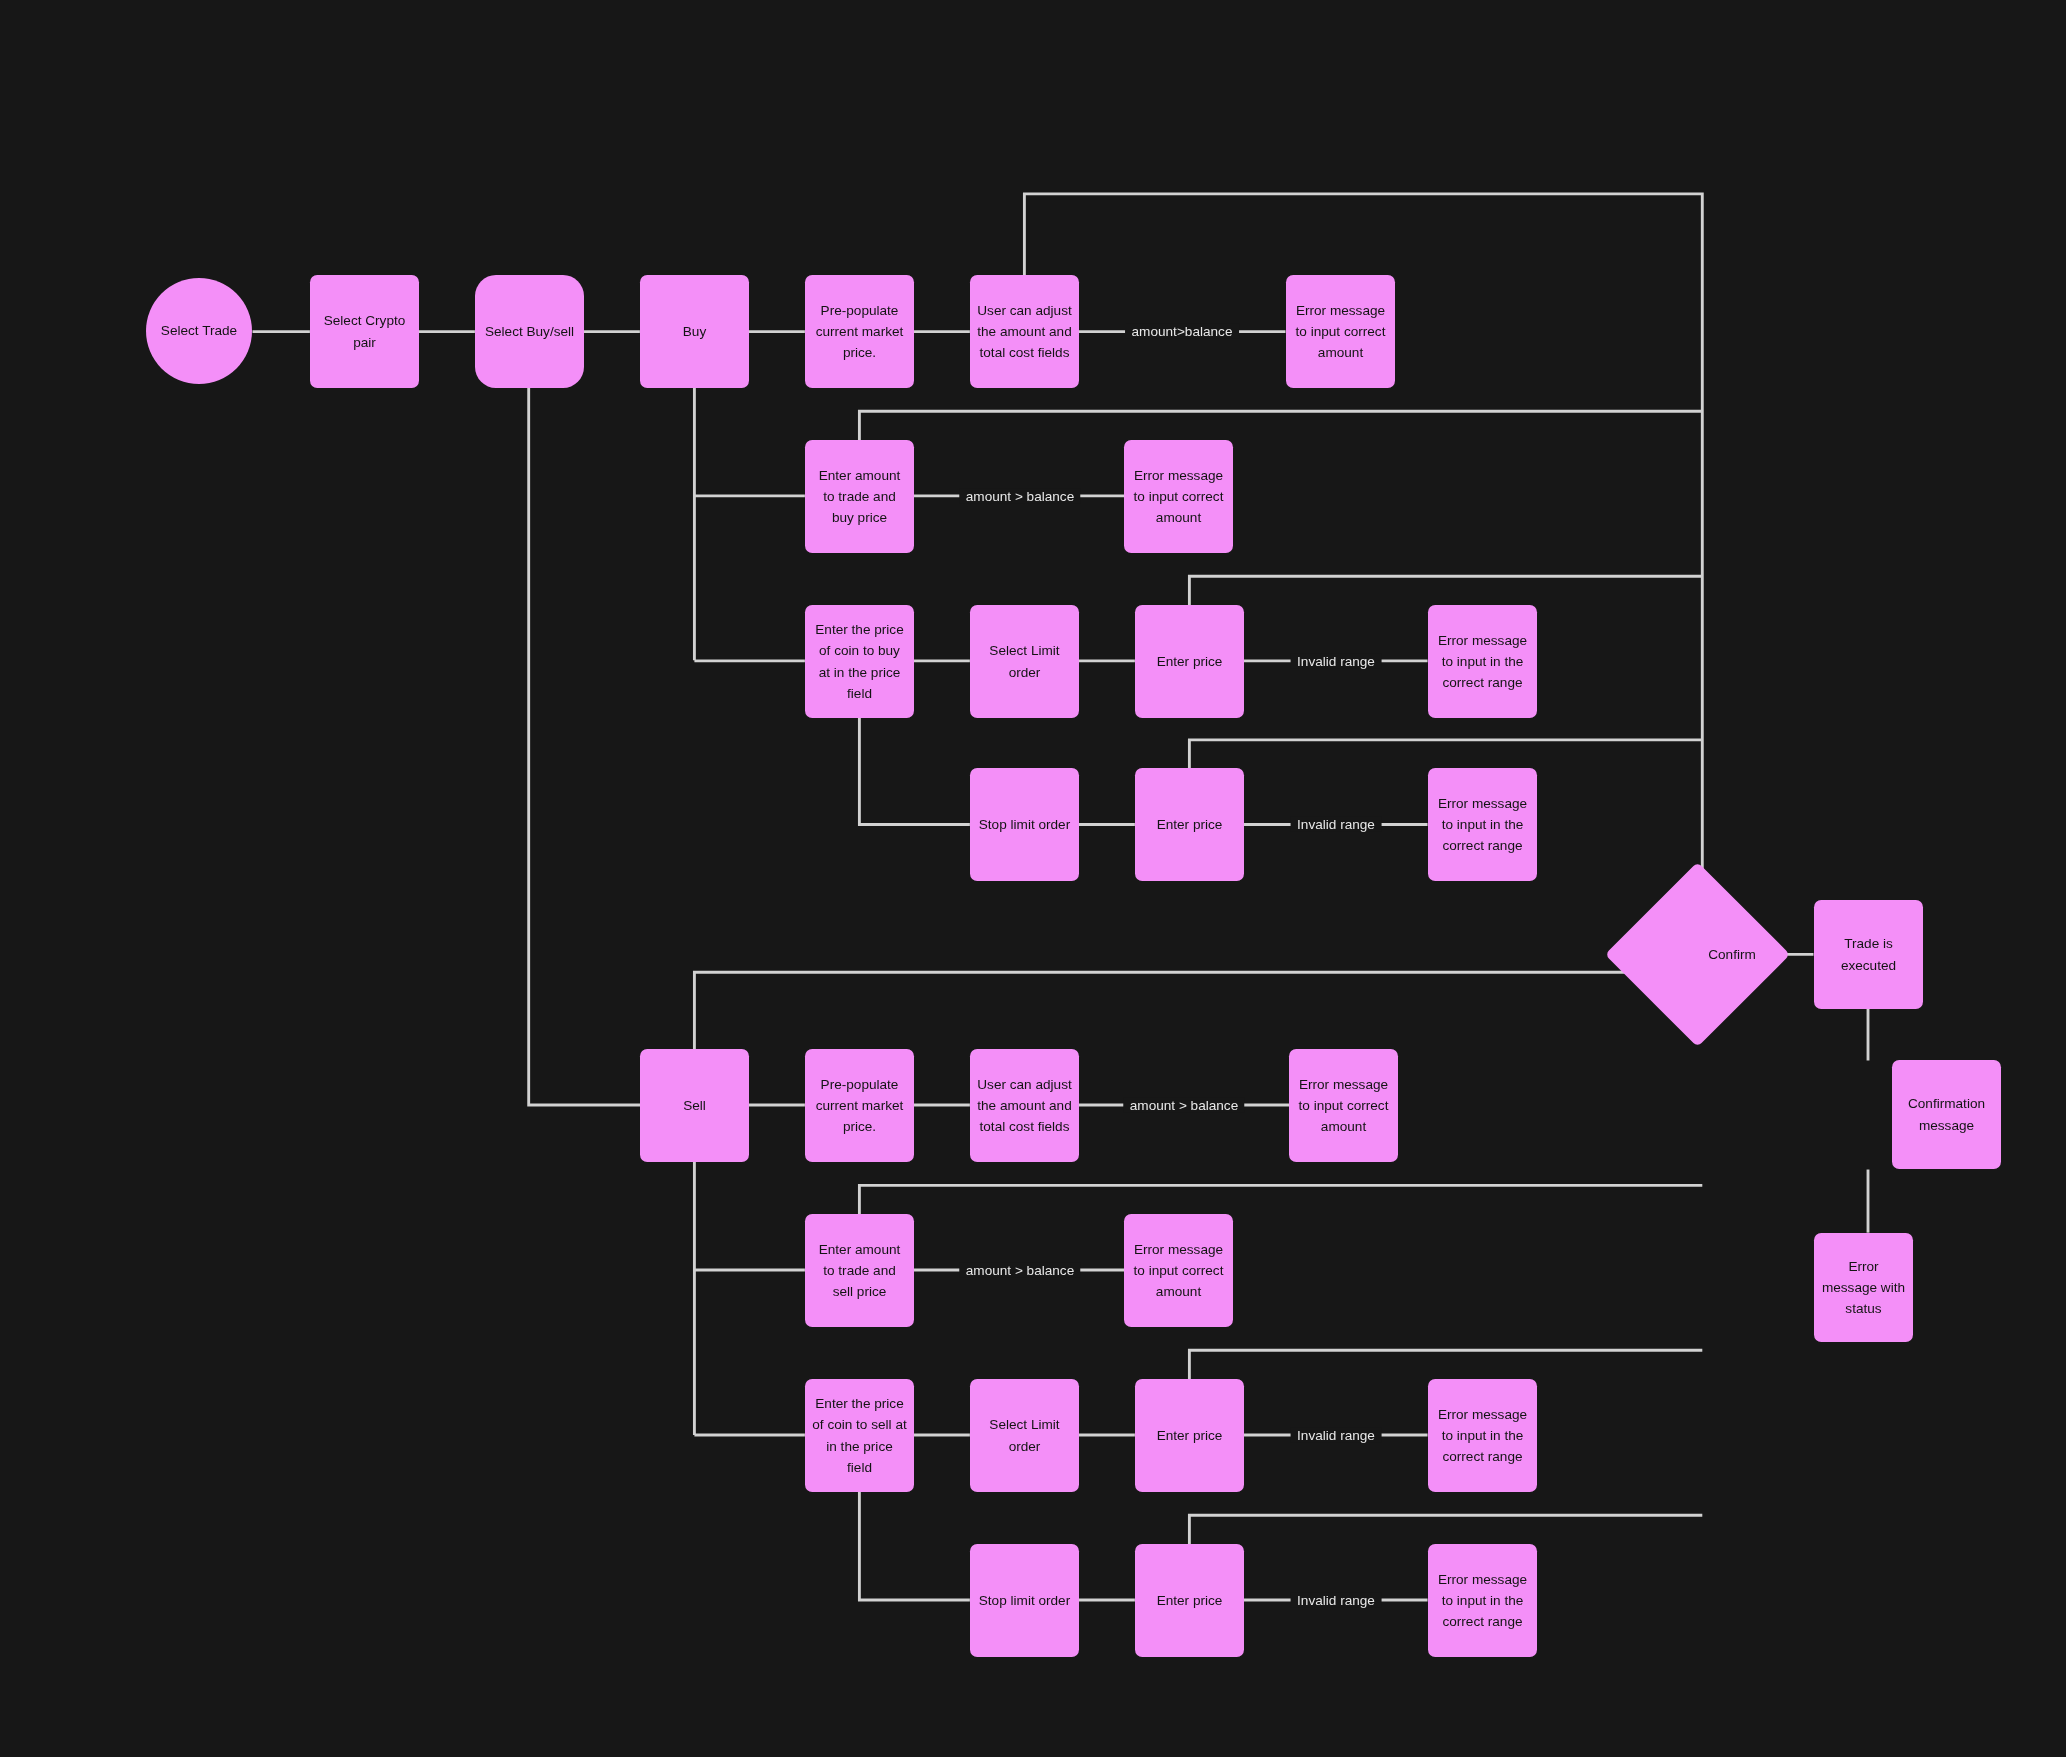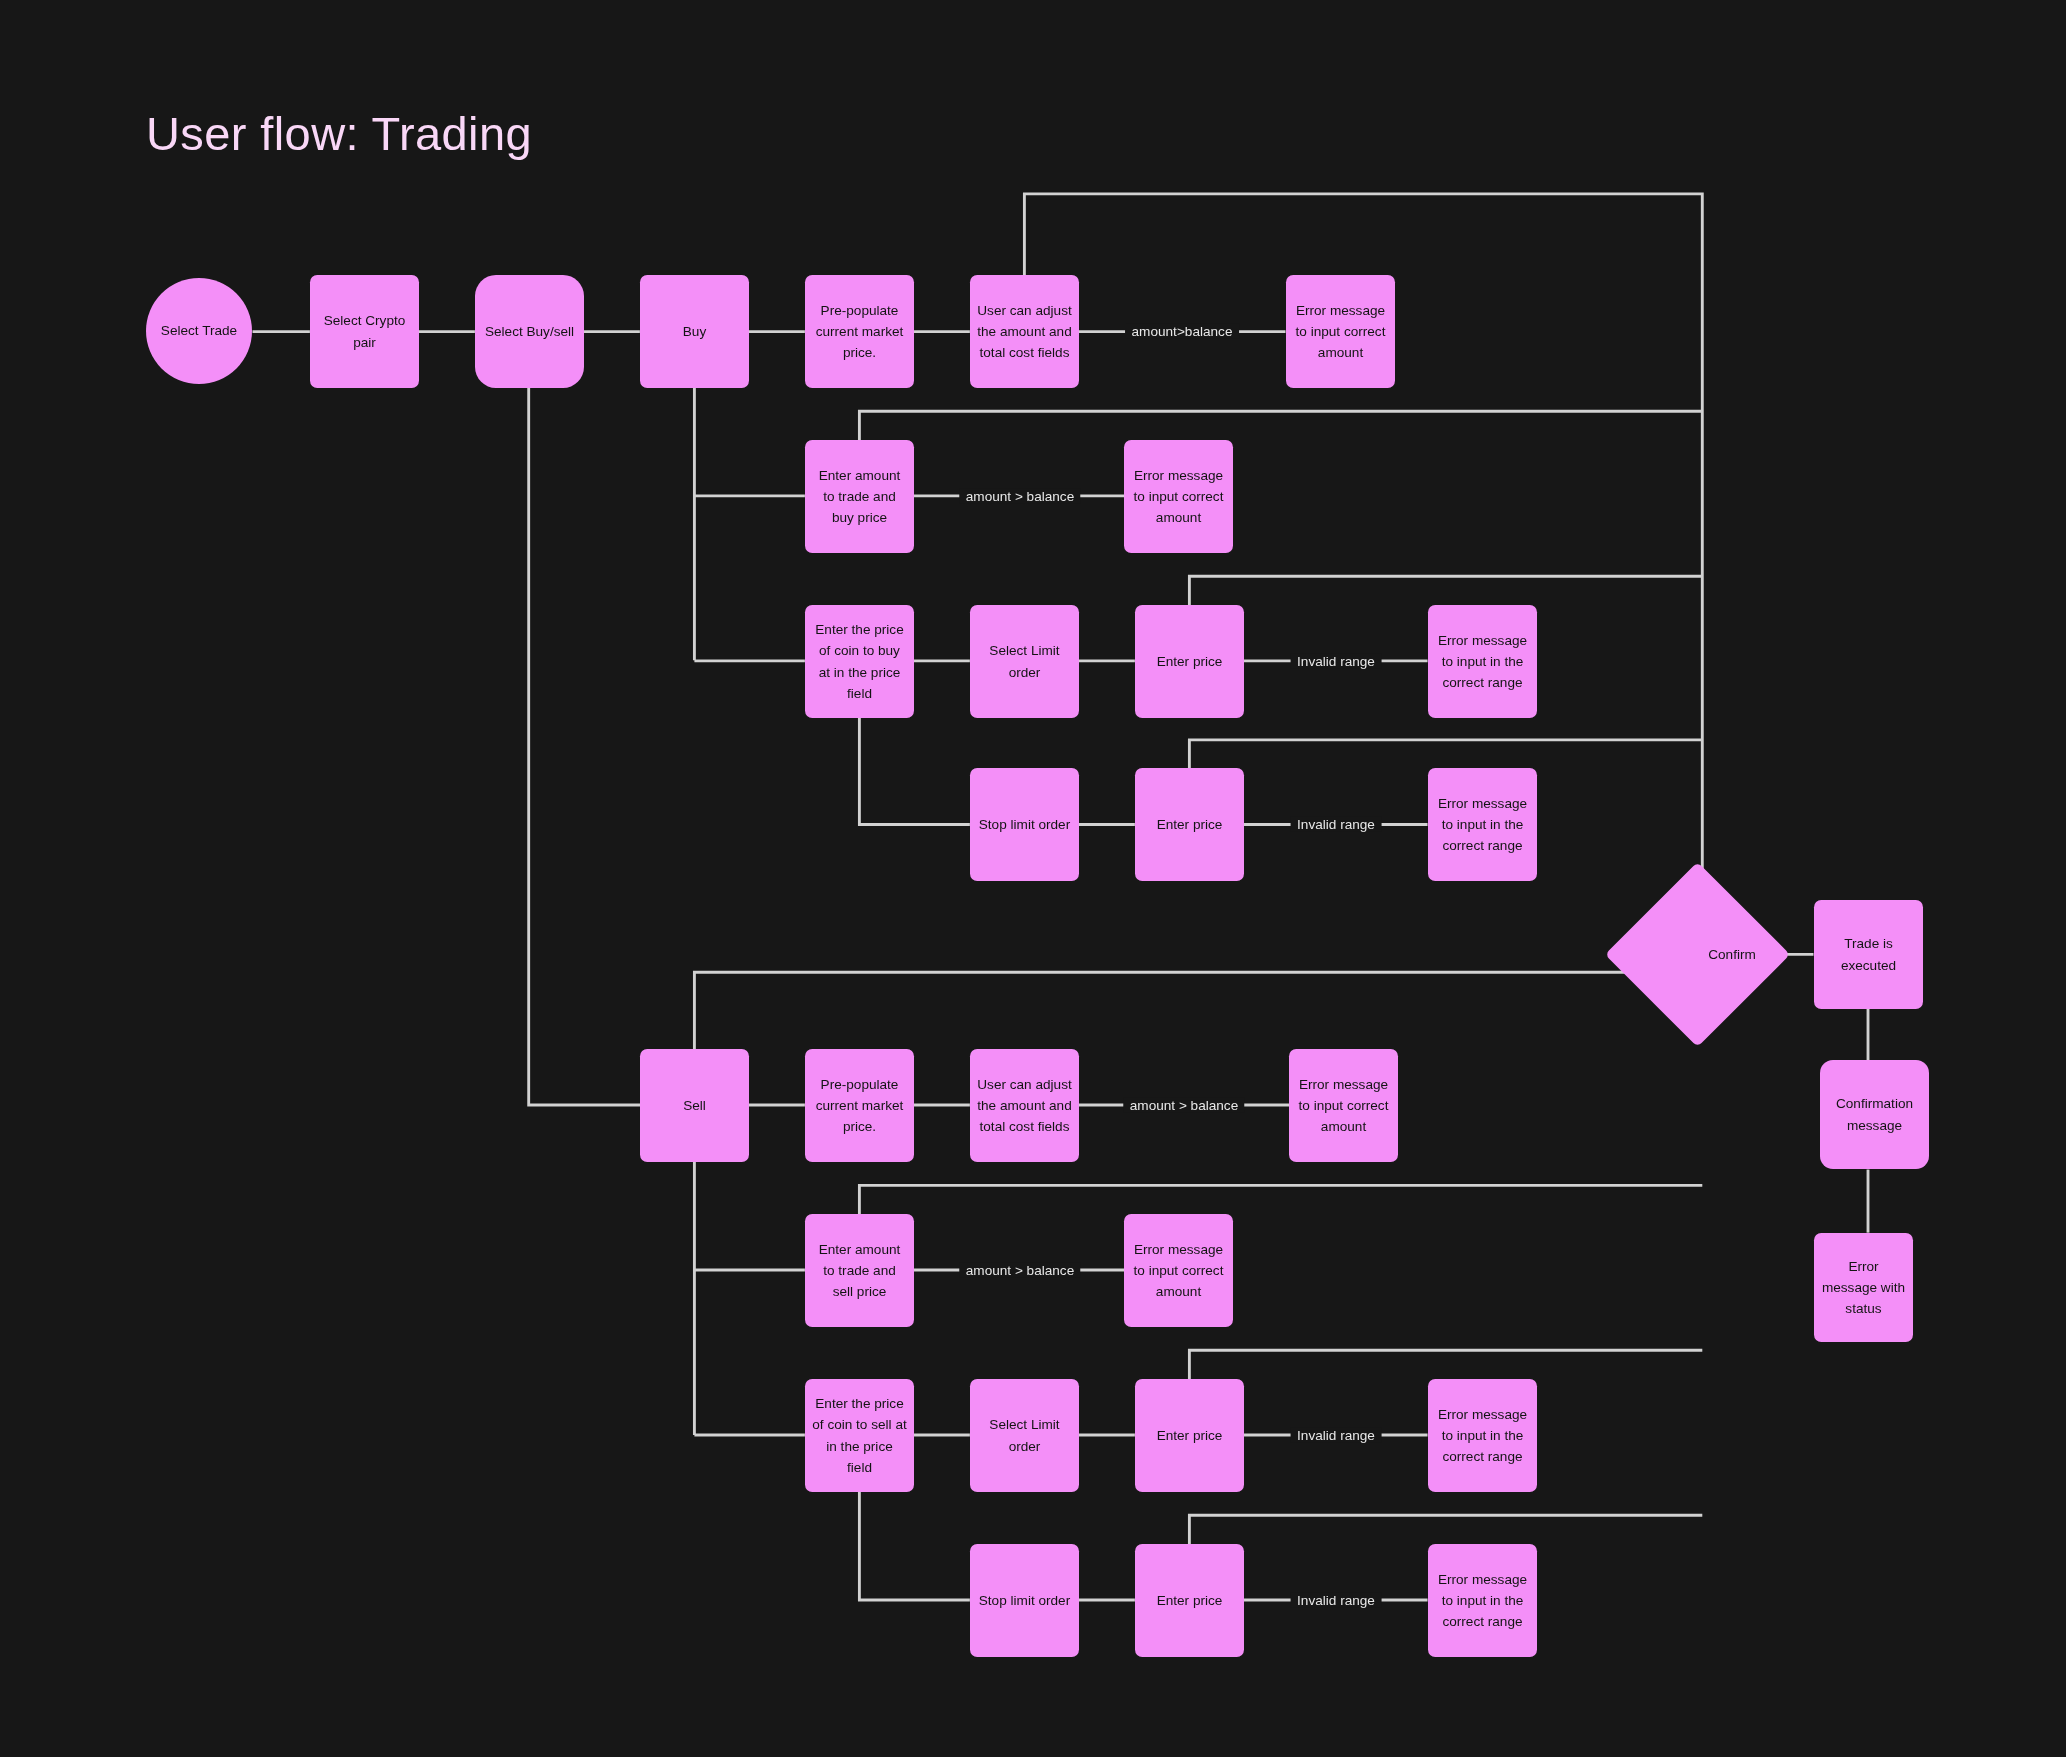--- a/index.html
+++ b/index.html
@@ -32,21 +32,20 @@
   .elabel{
     position:absolute;color:#E8E8E8;font-size:13.6px;
     white-space:nowrap;transform:translate(-50%,-50%);
     background:#171717;padding:0 6.5px;
   }
 </style>
 </head>
 <body>
 
 <div id="canvas">
-  <div id="title">User flow: Trading</div>
   <svg id="wires" viewBox="0 0 2880 2450">
       <path d="M352,462 L432,462" fill="none" stroke="#D2D2D2" stroke-width="4" stroke-linecap="butt"></path>
       <path d="M584,462 L662,462" fill="none" stroke="#D2D2D2" stroke-width="4" stroke-linecap="butt"></path>
       <path d="M814,462 L892,462" fill="none" stroke="#D2D2D2" stroke-width="4" stroke-linecap="butt"></path>
       <path d="M1044,462 L1122,462" fill="none" stroke="#D2D2D2" stroke-width="4" stroke-linecap="butt"></path>
       <path d="M1274,462 L1352,462" fill="none" stroke="#D2D2D2" stroke-width="4" stroke-linecap="butt"></path>
       <path d="M1504,462 L1792,462" fill="none" stroke="#D2D2D2" stroke-width="4" stroke-linecap="butt"></path>
       <path d="M1428,383 L1428,270 L2373,270 L2373,1300" fill="none" stroke="#D2D2D2" stroke-width="4" stroke-linecap="butt"></path>
       <path d="M968,540 L968,920" fill="none" stroke="#D2D2D2" stroke-width="4" stroke-linecap="butt"></path>
       <path d="M968,691 L1122,691" fill="none" stroke="#D2D2D2" stroke-width="4" stroke-linecap="butt"></path>
@@ -132,21 +131,21 @@
       <div class="node" style="left: 1428px; top: 768px; width: 109px; height: 113px;">
         <span>Error message to input in the correct range</span>
       </div>
       <div class="node diamond" style="left: 1632px; top: 889px; width: 131px; height: 131px; justify-content: flex-end;">
         <div class="dia-shape"></div>
         <span class="dia-label">Confirm</span>
       </div>
       <div class="node" style="left: 1814px; top: 900px; width: 109px; height: 109px;">
         <span>Trade is executed</span>
       </div>
-      <div class="node" style="left: 1820px; top: 1060px; width: 109px; height: 109px; border-radius: 13px;">
+      <div class="node" style="left: 1892px; top: 1060px; width: 109px; height: 109px;">
         <span>Confirmation message</span>
       </div>
       <div class="node" style="left: 1814px; top: 1233px; width: 99px; height: 109px;">
         <span>Error message with status</span>
       </div>
       <div class="node" style="left: 640px; top: 1049px; width: 109px; height: 113px;">
         <span>Sell</span>
       </div>
       <div class="node" style="left: 805px; top: 1049px; width: 109px; height: 113px;">
         <span>Pre-populate current market price.</span>

